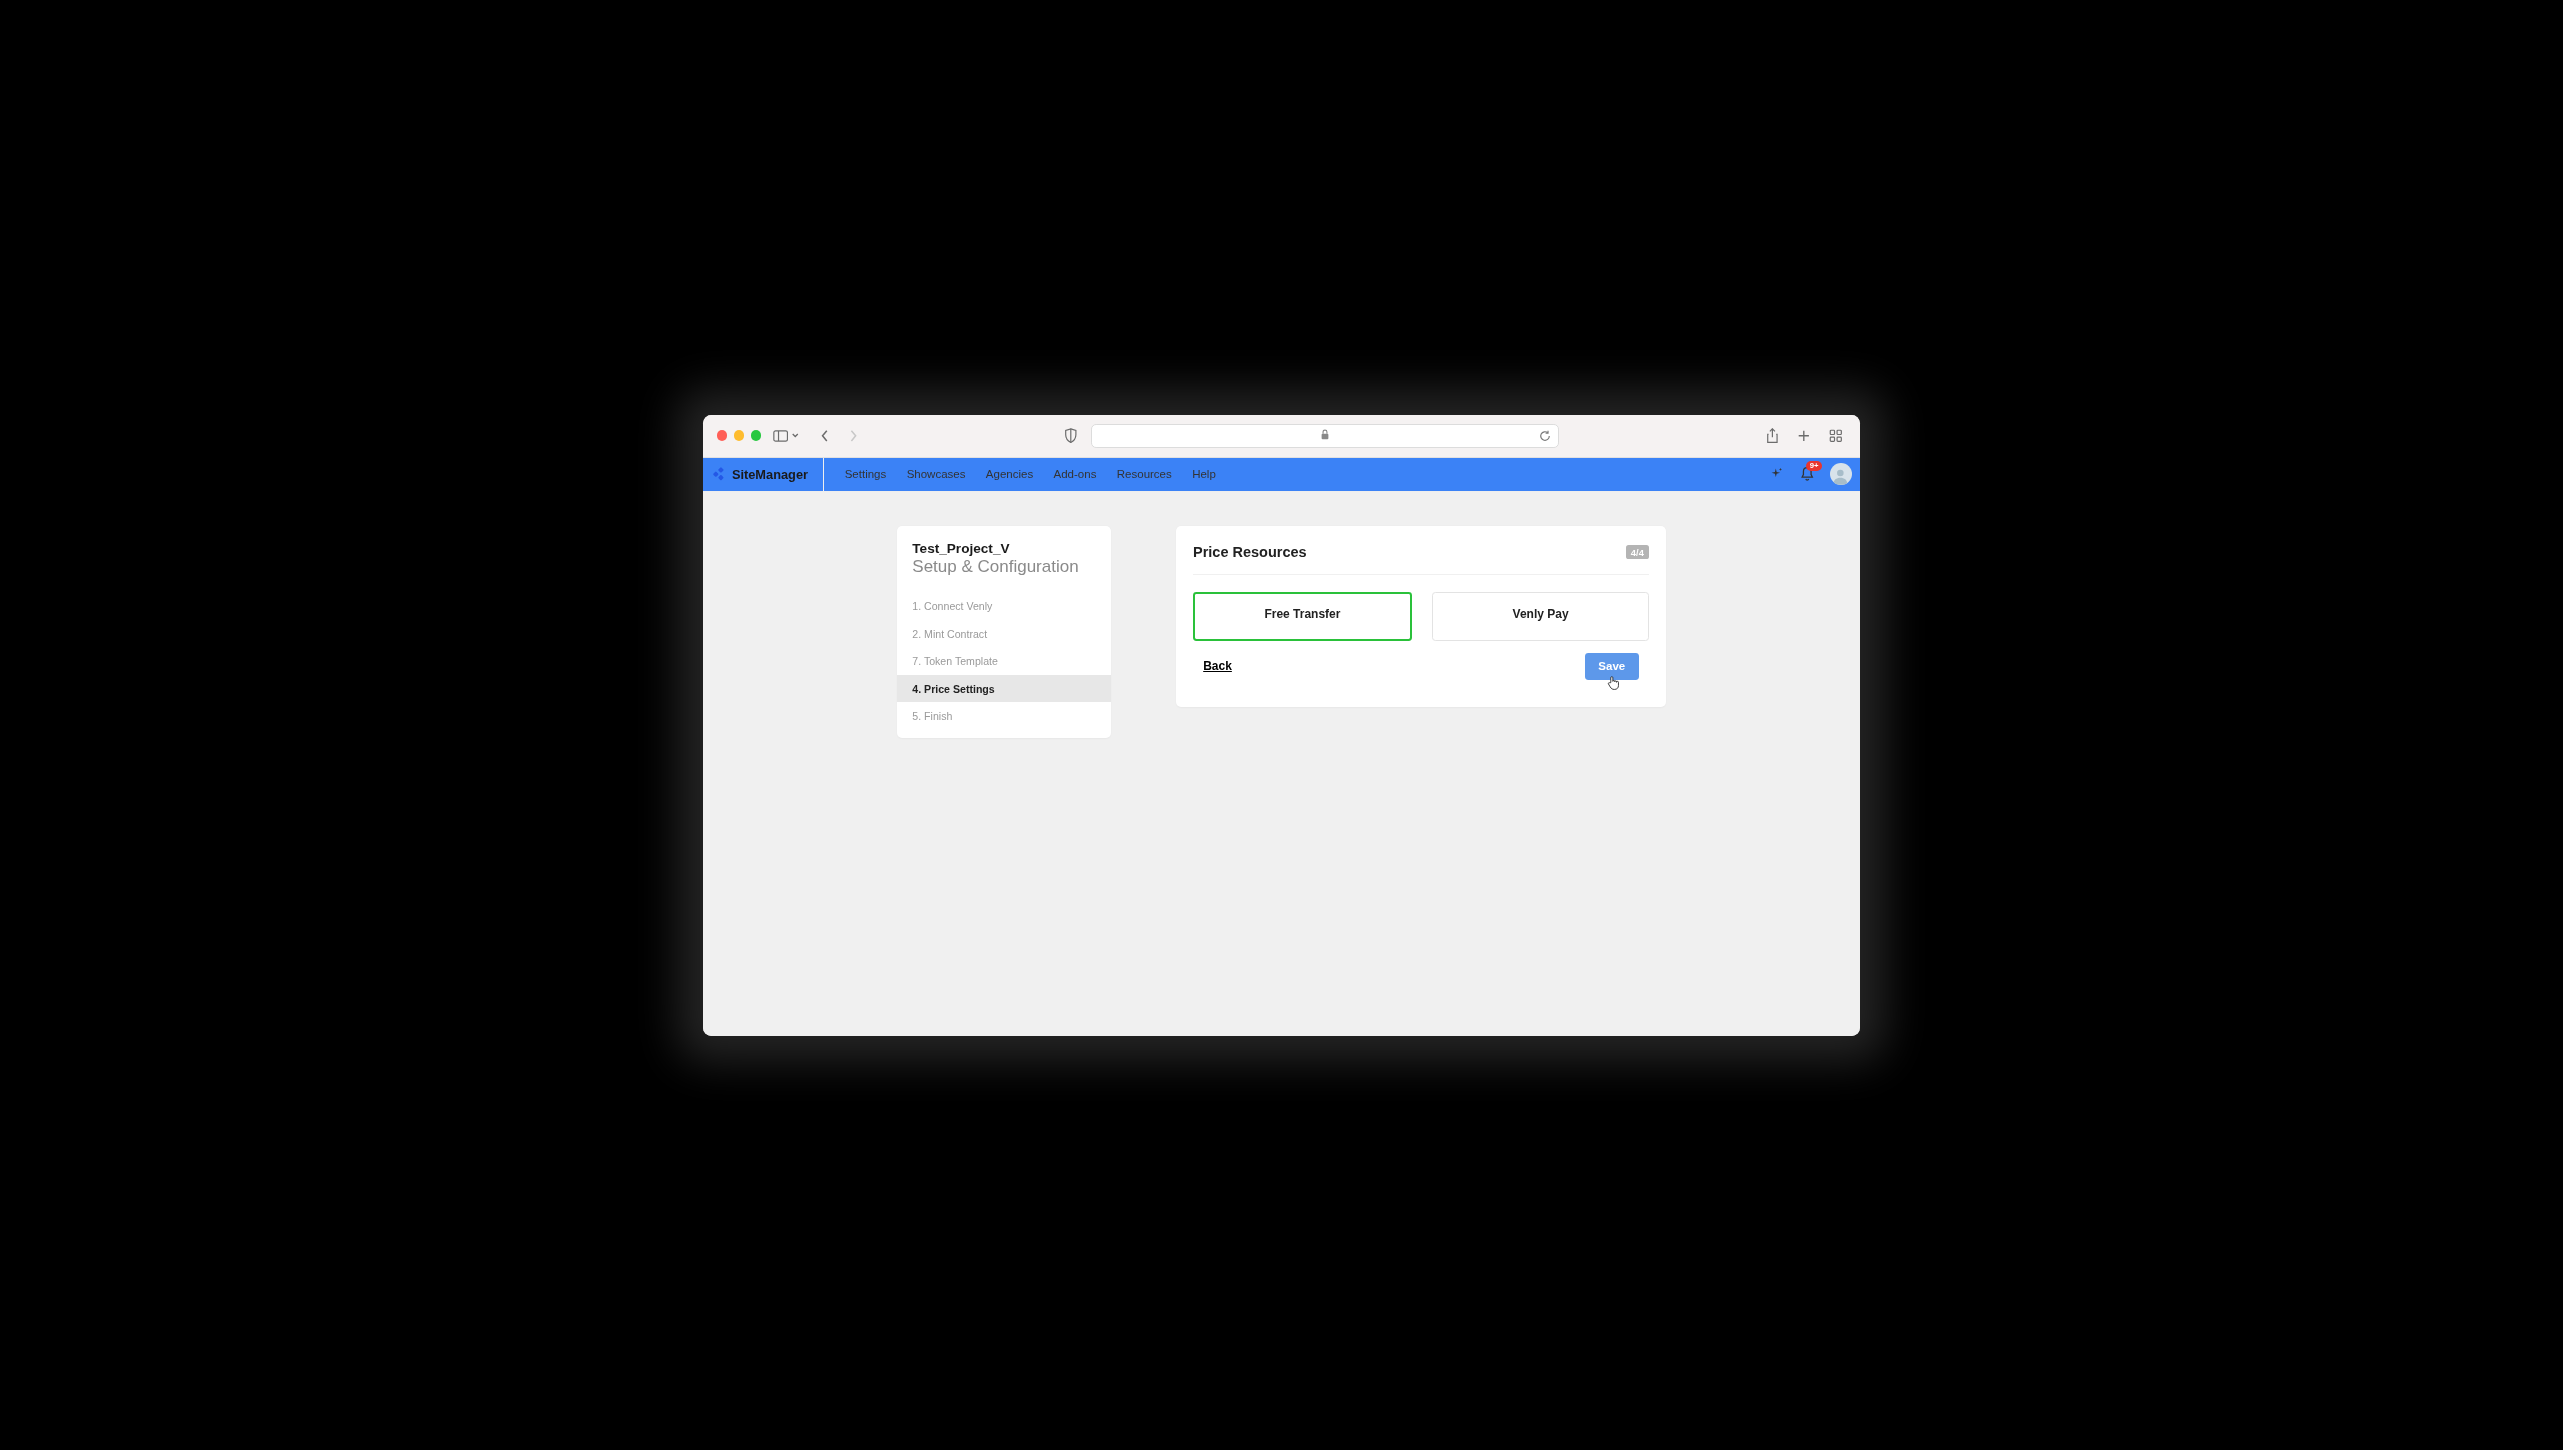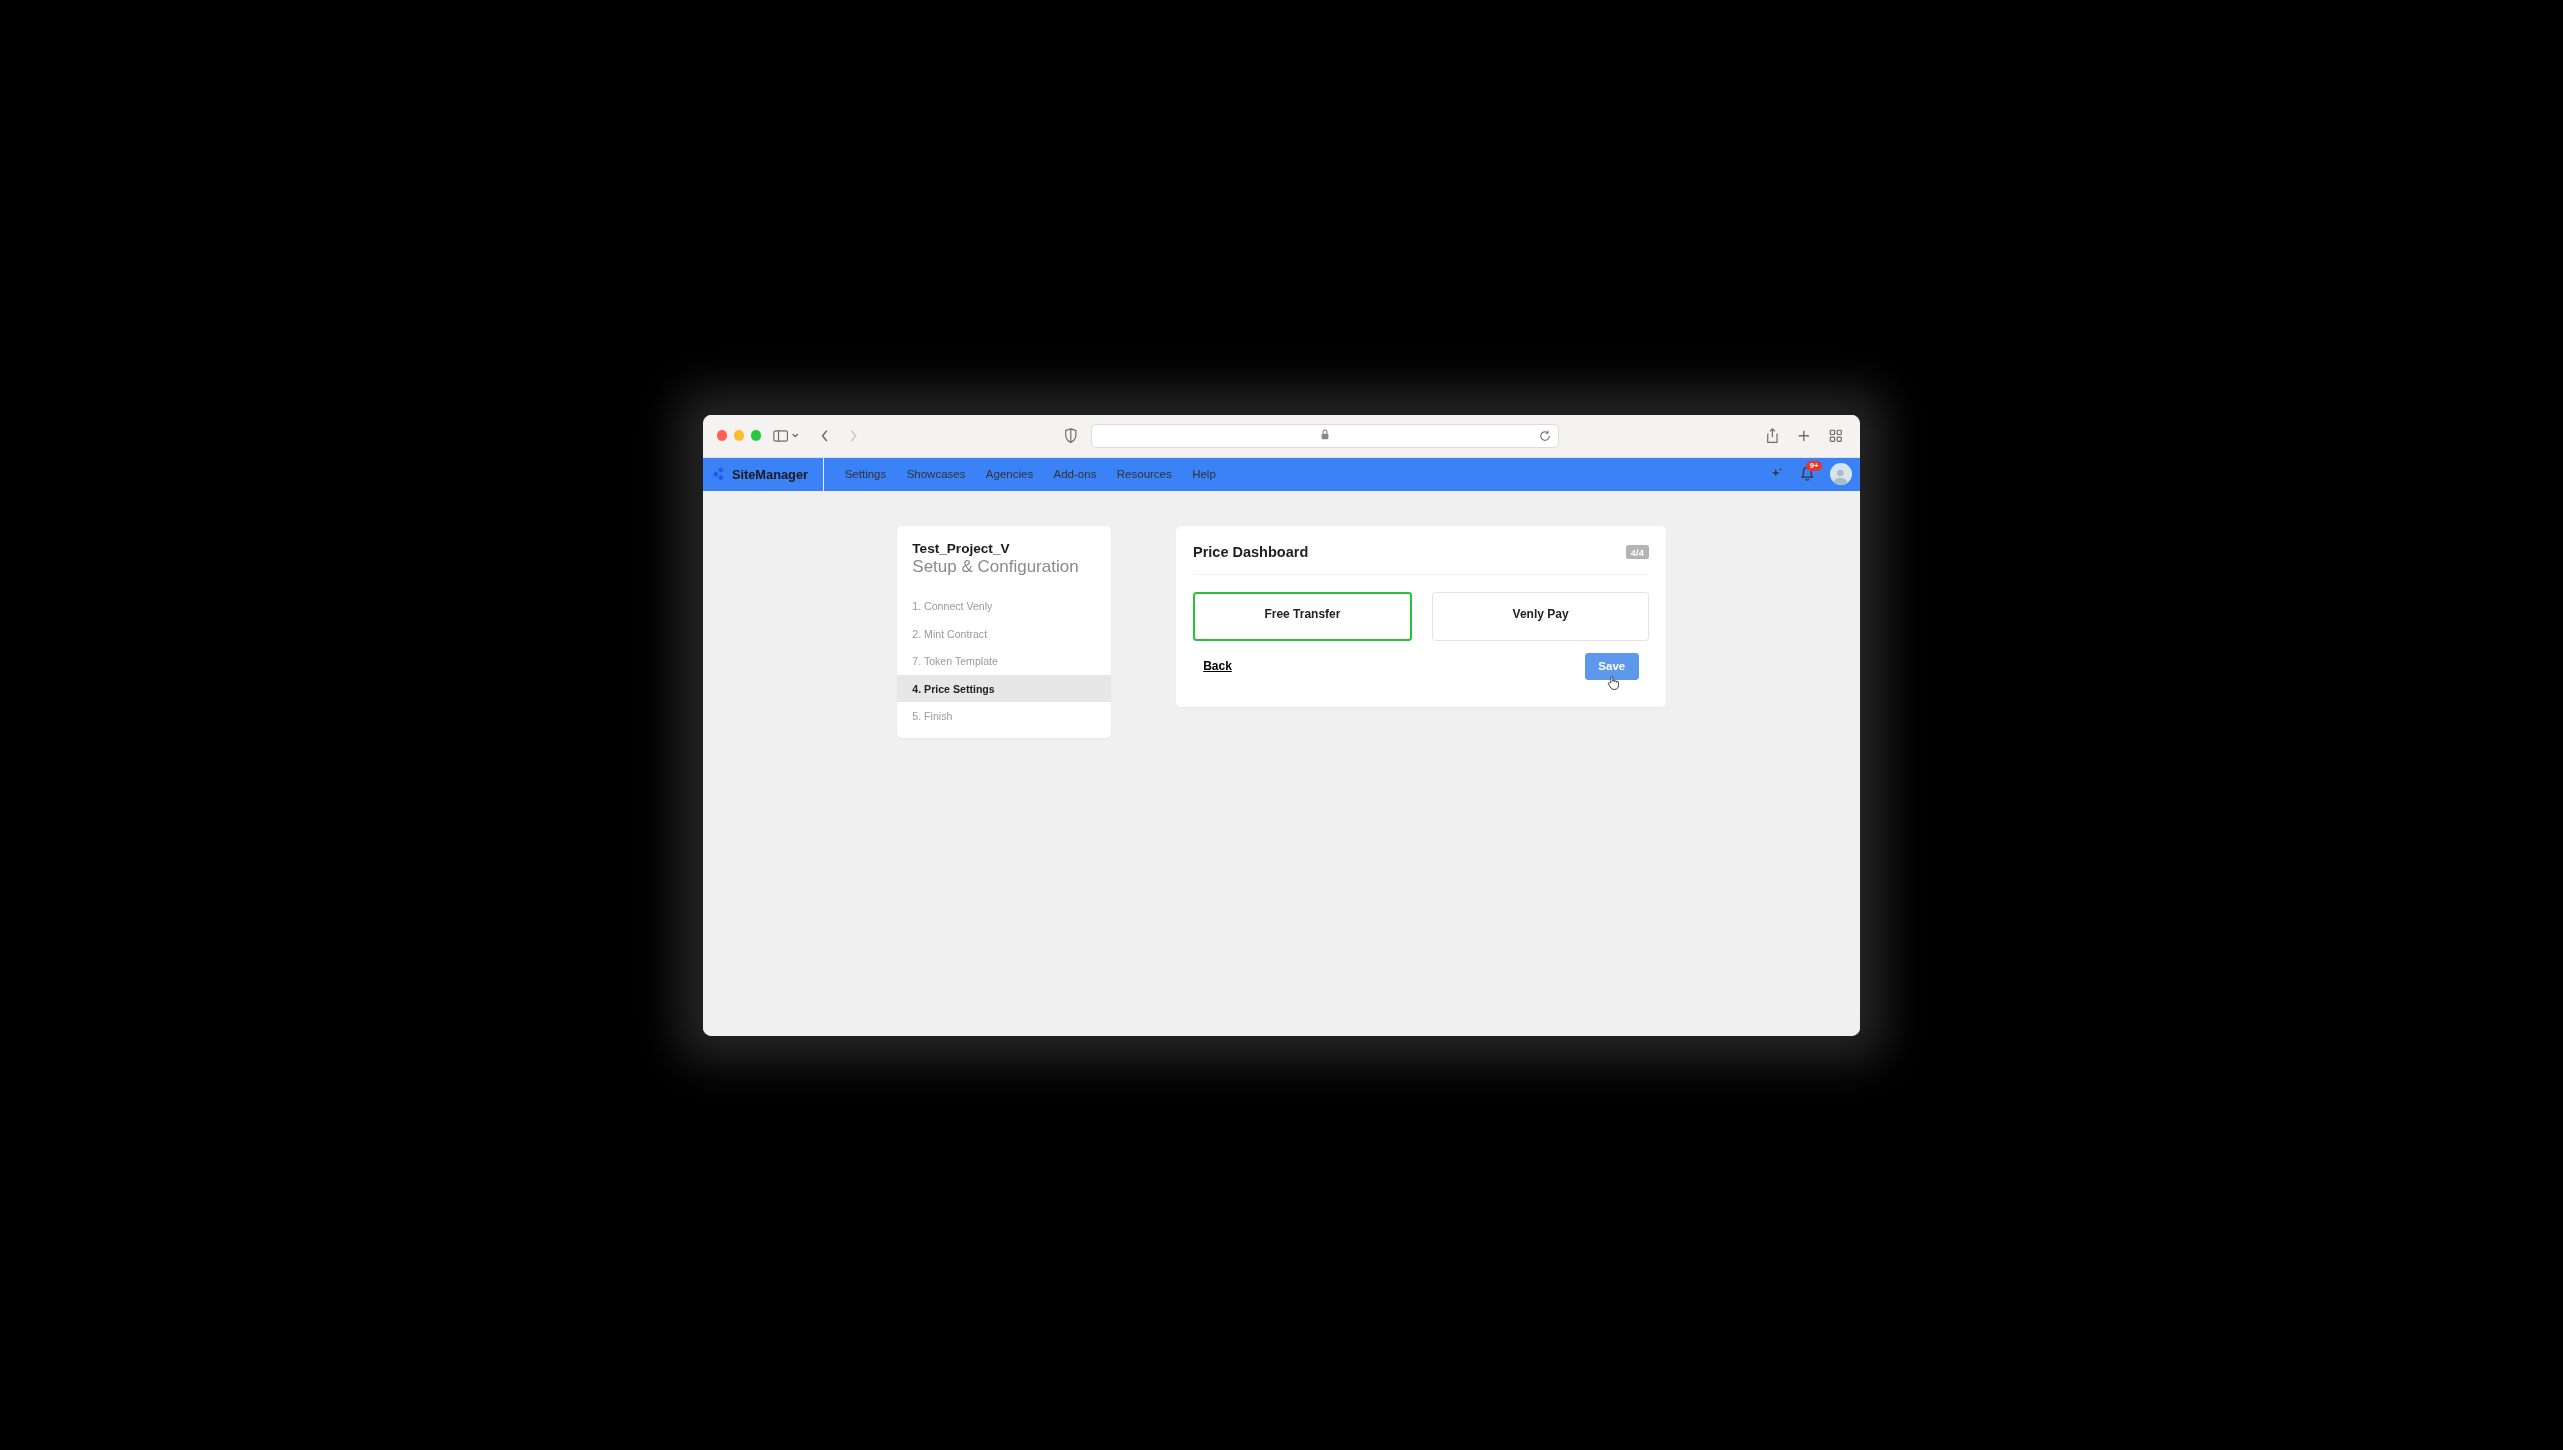--- a/index.html
+++ b/index.html
@@ -332,21 +332,21 @@
         <li class="step-item">1. Connect Venly</li>
         <li class="step-item">2. Mint Contract</li>
         <li class="step-item">7. Token Template</li>
         <li class="step-item active">4. Price Settings</li>
         <li class="step-item">5. Finish</li>
       </ul>
     </aside>
 
     <section class="main-card">
       <div class="card-head">
-        <h2 class="card-title">Price Dashboard</h2>
+        <h2 class="card-title">Price Resources</h2>
         <span class="step-badge">4/4</span>
       </div>
       <div class="options">
         <div class="option-card selected">Free Transfer</div>
         <div class="option-card">Venly Pay</div>
       </div>
       <div class="card-actions">
         <span class="back-link">Back</span>
         <button class="save-btn">
           <span>Save</span>

